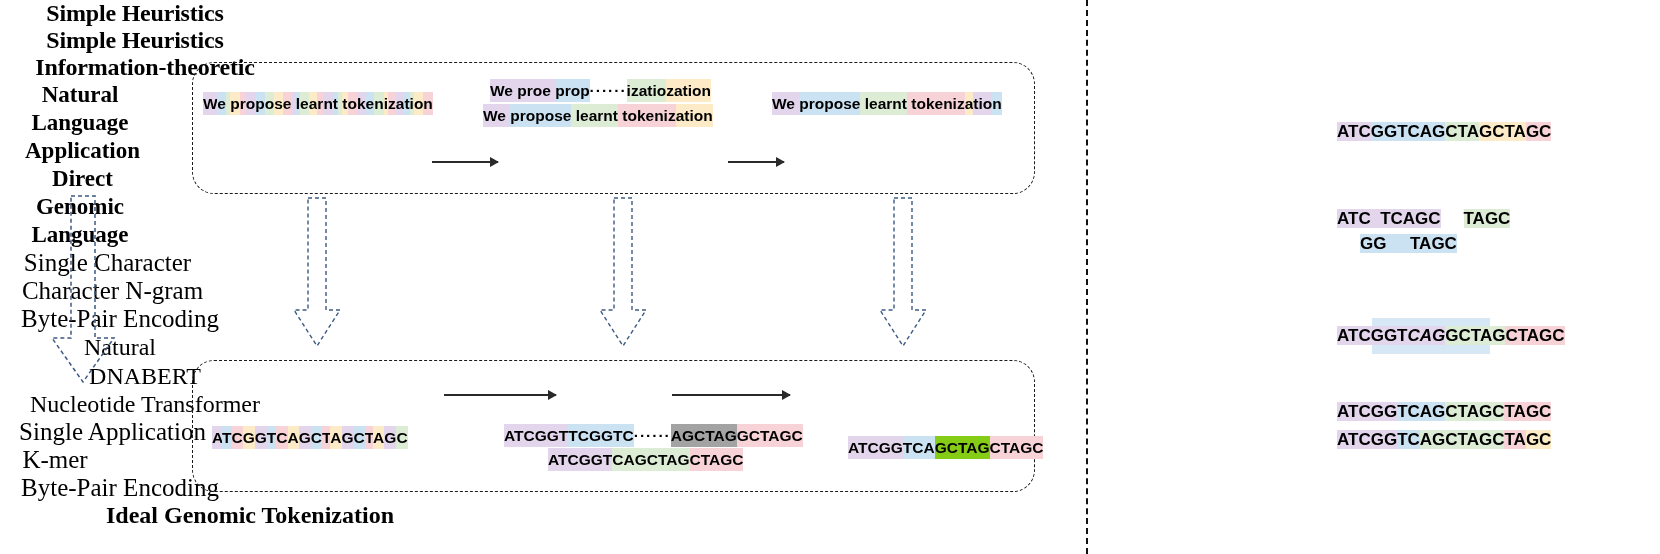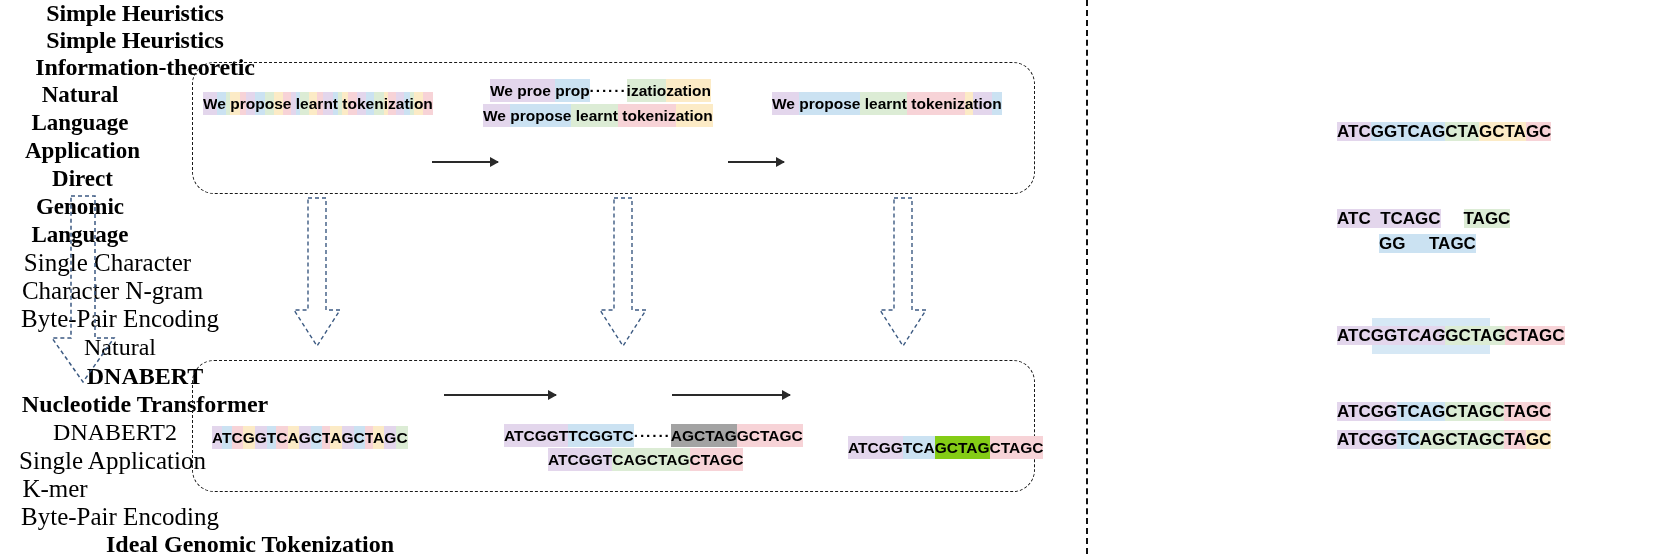--- a/index.html
+++ b/index.html
@@ -137,25 +137,24 @@
       <path d="M16 0 L34 0 L34 112 L48 112 L25 148 L2 112 L16 112 Z" fill="none" stroke="#3c5a82" stroke-width="1.4" stroke-dasharray="4,3"></path>
     </svg>
   </div>
   <div class="blockarrow" style="left:878px;top:198px;">
     <svg width="50" height="150" viewBox="0 0 50 150">
       <path d="M16 0 L34 0 L34 112 L48 112 L25 148 L2 112 L16 112 Z" fill="none" stroke="#3c5a82" stroke-width="1.4" stroke-dasharray="4,3"></path>
     </svg>
   </div>
 
   <div class="model" style="left:200px;top:264px;width:240px;">Natural</div>
-  <div class="model" style="left:480px;top:244px;width:290px;font-weight:bold;">
+  <div class="model" style="left:480px;top:244px;width:290px;">
     <div>DNABERT</div>
     <div>Nucleotide Transformer</div>
   </div>
-  <div class="model" style="left:790px;top:264px;width:230px;">DNABERT2</div>
 
   <div class="dbox" style="left:192px;top:360px;width:843px;height:132px;"></div>
 
   <div class="stage" style="left:212px;top:378px;width:225px;">Single Application</div>
   <div class="stage" style="left:560px;top:378px;width:110px;">K-mer</div>
   <div class="stage" style="left:790px;top:378px;width:240px;">Byte-Pair Encoding</div>
 
   <div class="harrow" style="left:444px;top:394px;width:112px;"></div>
   <div class="harrow" style="left:672px;top:394px;width:118px;"></div>
 
@@ -164,21 +163,21 @@
   <div class="seq" style="left:548px;top:449px;"><span style="background: rgb(227, 214, 236);">ATCGGT</span><span style="background: rgb(220, 236, 213);">CAGCTAG</span><span style="background: rgb(247, 211, 215);">CTAGC</span></div>
   <div class="seq" style="left:848px;top:437px;"><span style="background: rgb(227, 214, 236);">ATCGG</span><span style="background: rgb(203, 226, 242); margin-top: 20px;">TCA</span><span style="background: #84cc16;">GCTAG</span><span style="background: rgb(247, 211, 215);">CTAGC</span></div>
 
   <div class="vdiv" style="left:1086px;top:0;"></div>
 
   <div class="panel-title" style="left:1140px;top:40px;width:500px;">Ideal Genomic Tokenization</div>
 
   <div class="rseq" style="left:1337px;top:120px;"><span style="background: rgb(227, 214, 236);">ATC</span><span style="background: rgb(203, 226, 242);">GGTCAG</span><span style="background: rgb(220, 236, 213);">CTA</span><span style="background: rgb(252, 235, 198);">GCTA</span><span style="background: rgb(247, 211, 215);">GC</span></div>
 
   <div class="rseq" style="left:1337px;top:207px;"><span style="background: rgb(227, 214, 236);">ATC</span><span style="background: rgb(227, 214, 236);">&nbsp;&nbsp;</span><span style="background: rgb(227, 214, 236);">TCAGC</span><span class="dots" style="background: transparent;">&nbsp;&nbsp;&nbsp;&nbsp;</span><span style="background: rgb(220, 236, 213);">TAGC</span></div>
-  <div class="rseq" style="left:1337px;top:232px;"><span class="dots" style="background: transparent;">&nbsp;&nbsp;&nbsp;&nbsp;</span><span style="background: rgb(203, 226, 242); margin-left: 19px;">GG</span><span style="background: rgb(203, 226, 242);">&nbsp;&nbsp;&nbsp;&nbsp;&nbsp;</span><span style="background: rgb(203, 226, 242);">TAGC</span></div>
+  <div class="rseq" style="left:1337px;top:232px;"><span class="dots" style="background: transparent;">&nbsp;&nbsp;&nbsp;&nbsp;</span><span style="background: rgb(203, 226, 242);">GG</span><span style="background: rgb(203, 226, 242);">&nbsp;&nbsp;&nbsp;&nbsp;&nbsp;</span><span style="background: rgb(203, 226, 242);">TAGC</span></div>
 
   <div class="rseq" style="left:1337px;top:324px;"><span style="background: rgb(227, 214, 236);">ATCGGT</span><span style="background: rgb(227, 214, 236); font-style: italic;">CAG</span><span style="background: rgb(220, 236, 213);">GCTAG</span><span style="background: rgb(247, 211, 215);">CTAGC</span></div>
   <div class="ovl" id="overlap-bar" style="position: absolute; left: 1372.26px; top: 318px; width: 117.6px; height: 36px; background: rgb(203, 226, 242); opacity: 0.78; z-index: -1;"></div>
 
   <div class="rseq" style="left:1337px;top:400px;"><span style="background: rgb(227, 214, 236);">ATCGG</span><span style="background: rgb(203, 226, 242);">TCAG</span><span style="background: rgb(220, 236, 213);">CTAGC</span><span style="background: rgb(247, 211, 215);">TAGC</span></div>
   <div class="rseq" style="left:1337px;top:428px;"><span style="background: rgb(227, 214, 236);">ATCGG</span><span style="background: rgb(203, 226, 242);">TC</span><span style="background: rgb(220, 236, 213); text-align: center;">AGCTAGC</span><span style="background: rgb(247, 211, 215);">TA</span><span style="background: rgb(252, 235, 198);">GC</span></div>
 
 </div>
 
 </body></html>

